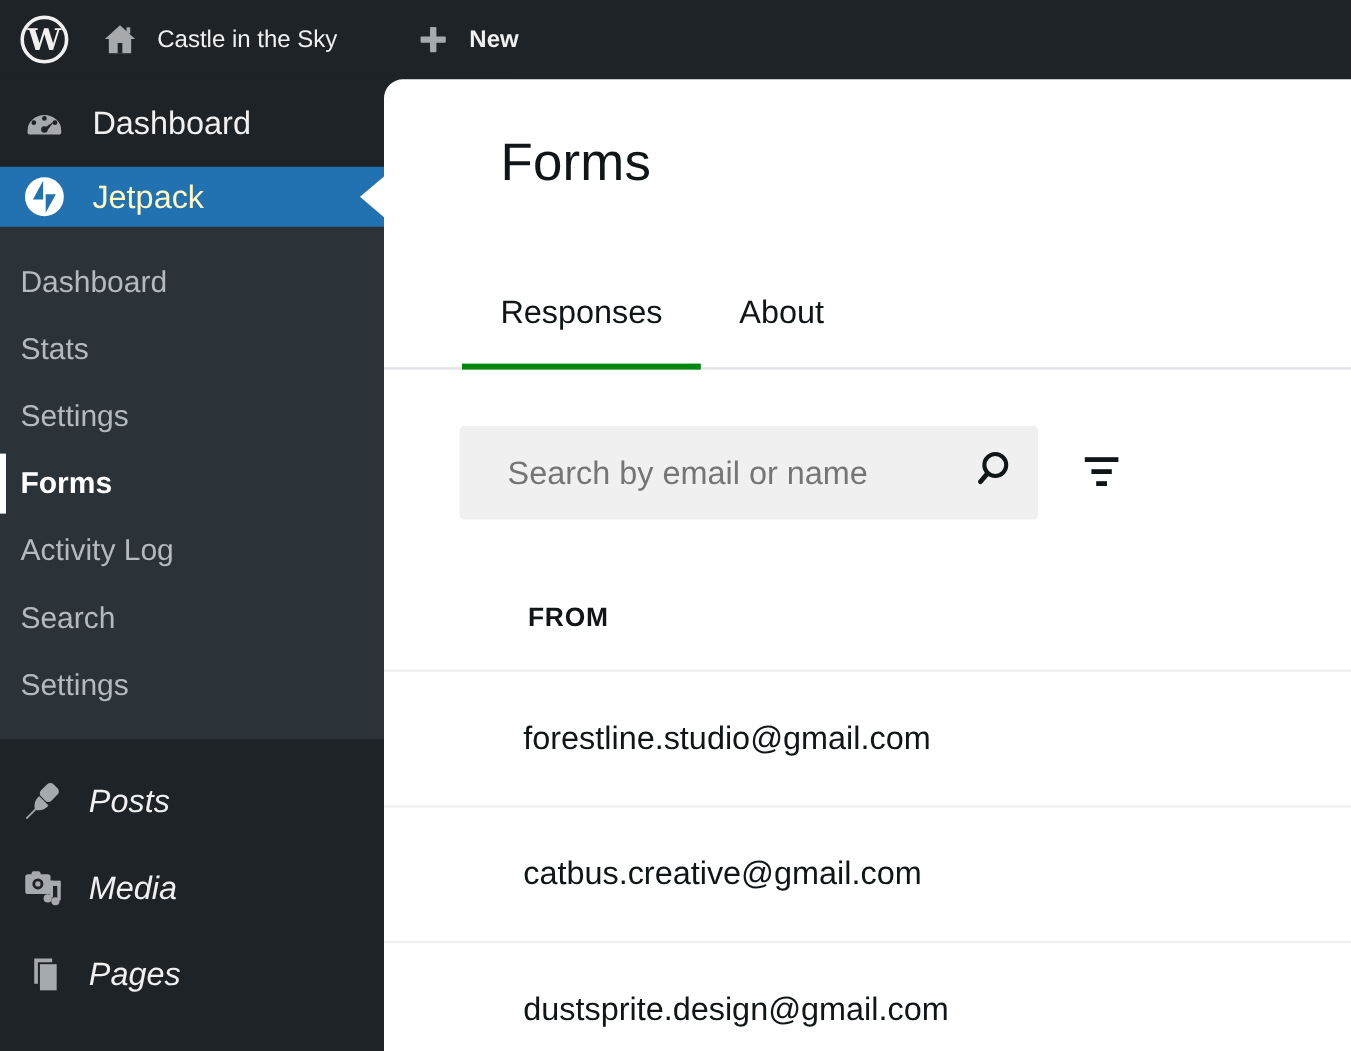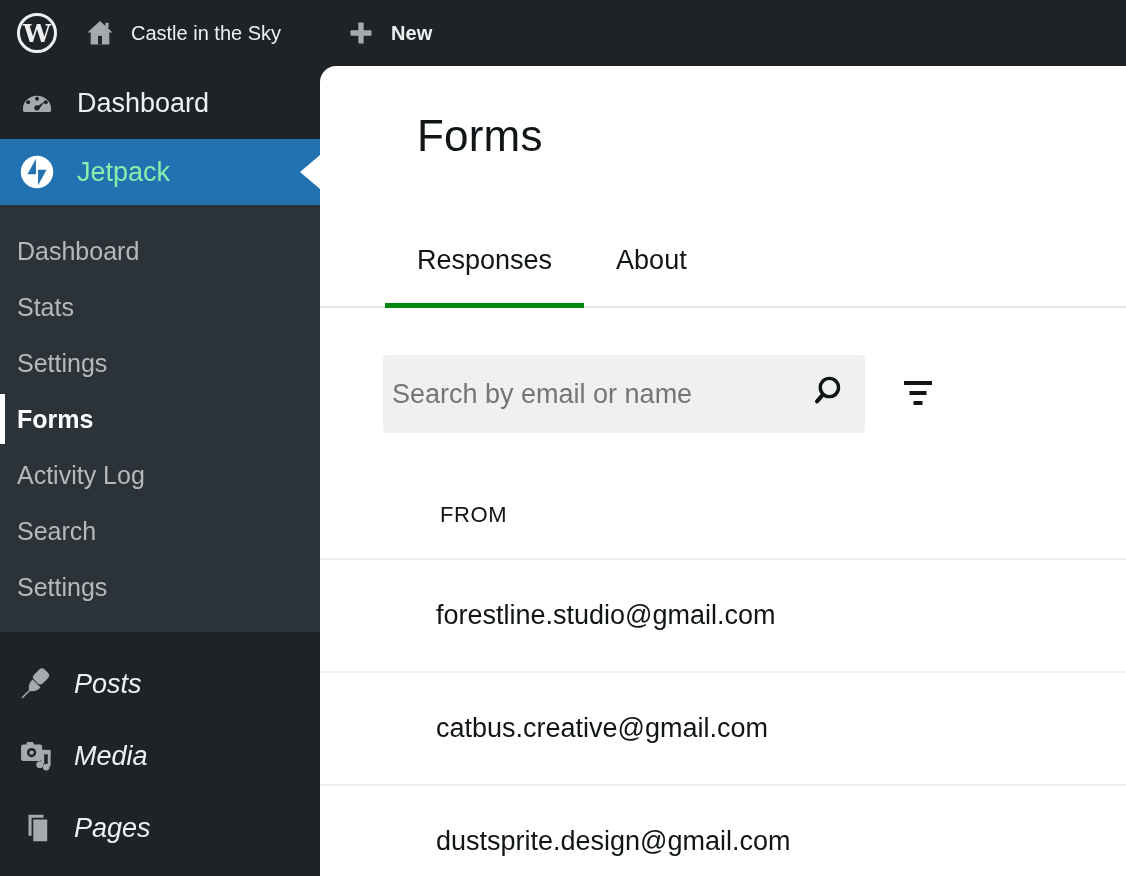--- a/index.html
+++ b/index.html
@@ -30,21 +30,21 @@
     position:absolute; top:66px; left:0; width:320px; height:810px;
     background:#1d2327; color:#f0f0f1;
   }
   .menu-item {
     display:flex; align-items:center; height:62px; padding-left:19px; gap:22px;
     font-size:27px;
   }
   .menu-item .mi-icon { width:36px; height:36px; display:flex; align-items:center; justify-content:center; flex:0 0 auto; }
   .mi-dashboard { margin-top:6px; }
   .mi-jetpack {
-    margin-top:5px; height:66px; background:#2271b1; color:#86efac; position:relative;
+    margin-top:5px; height:50px; background:#2271b1; color:#fef9c3; position:relative;
   }
   .jp-arrow {
     position:absolute; right:0; top:50%; transform:translateY(-50%);
     width:0; height:0;
     border-top:17px solid transparent; border-bottom:17px solid transparent;
     border-right:20px solid #ffffff;
   }
   .submenu { background:#2c3338; padding:18px 0 17px 0; }
   .submenu-item {
     position:relative; height:56px; display:flex; align-items:center;
@@ -77,33 +77,33 @@
     padding:0 32px 10px 32px; display:flex; align-items:center; font-size:27px;
     color:#101517; position:relative; cursor:pointer;
   }
   .tab.active { font-weight:normal; }
   .tab.active::after {
     content:""; position:absolute; left:0; right:0; bottom:-2px; height:5px; background:#008710;
   }
   .search-row { position:absolute; top:289px; left:63px; display:flex; align-items:center; }
   .search-box {
     width:482px; height:78px; background:#f0f0f0; border-radius:4px;
-    display:flex; align-items:center; padding:0 22px 0 9px;
+    display:flex; align-items:center; padding:0 22px 0 40px;
   }
   .search-box input {
     flex:1; border:none; background:transparent; outline:none;
     font-family:"Liberation Sans", sans-serif; font-size:27px; color:#3c434a;
   }
   .search-box input::placeholder { color:#757575; opacity:1; }
   .filter-btn {
     margin-left:24px; width:58px; height:78px; display:flex; align-items:center;
     justify-content:center; background:transparent; border:none; cursor:pointer;
   }
   .from-header {
-    position:absolute; top:436px; left:120px; font-size:22px; font-weight:400;
+    position:absolute; top:436px; left:120px; font-size:22px; font-weight:700;
     color:#101517; letter-spacing:0.6px;
   }
   .rows { position:absolute; top:492px; left:0; width:806px; }
   .row {
     height:113px; border-top:2px solid #f0f0f1; display:flex; align-items:center;
     padding-left:116px; font-size:27px; color:#101517;
   }
 </style>
 </head>
 <body>

